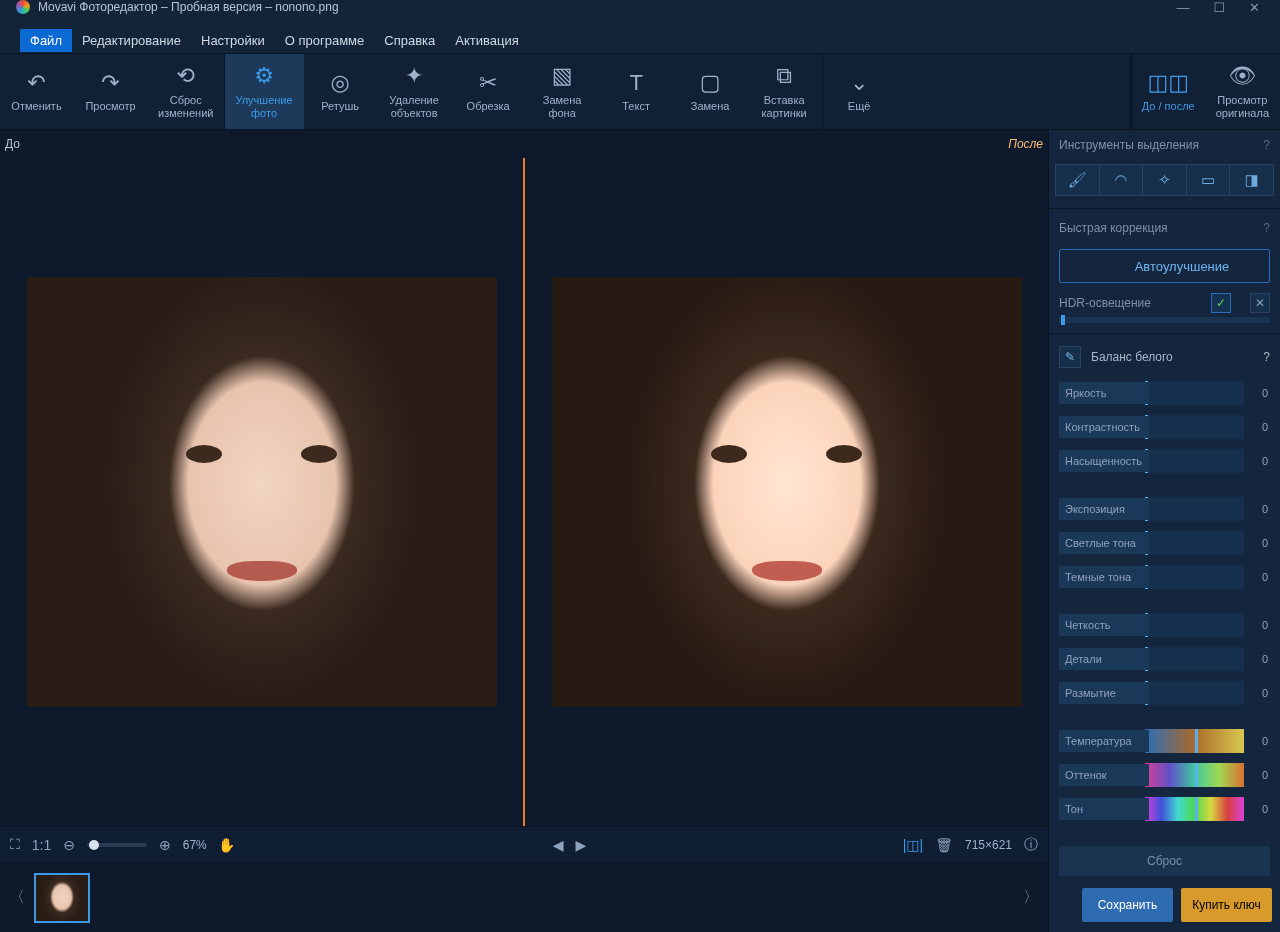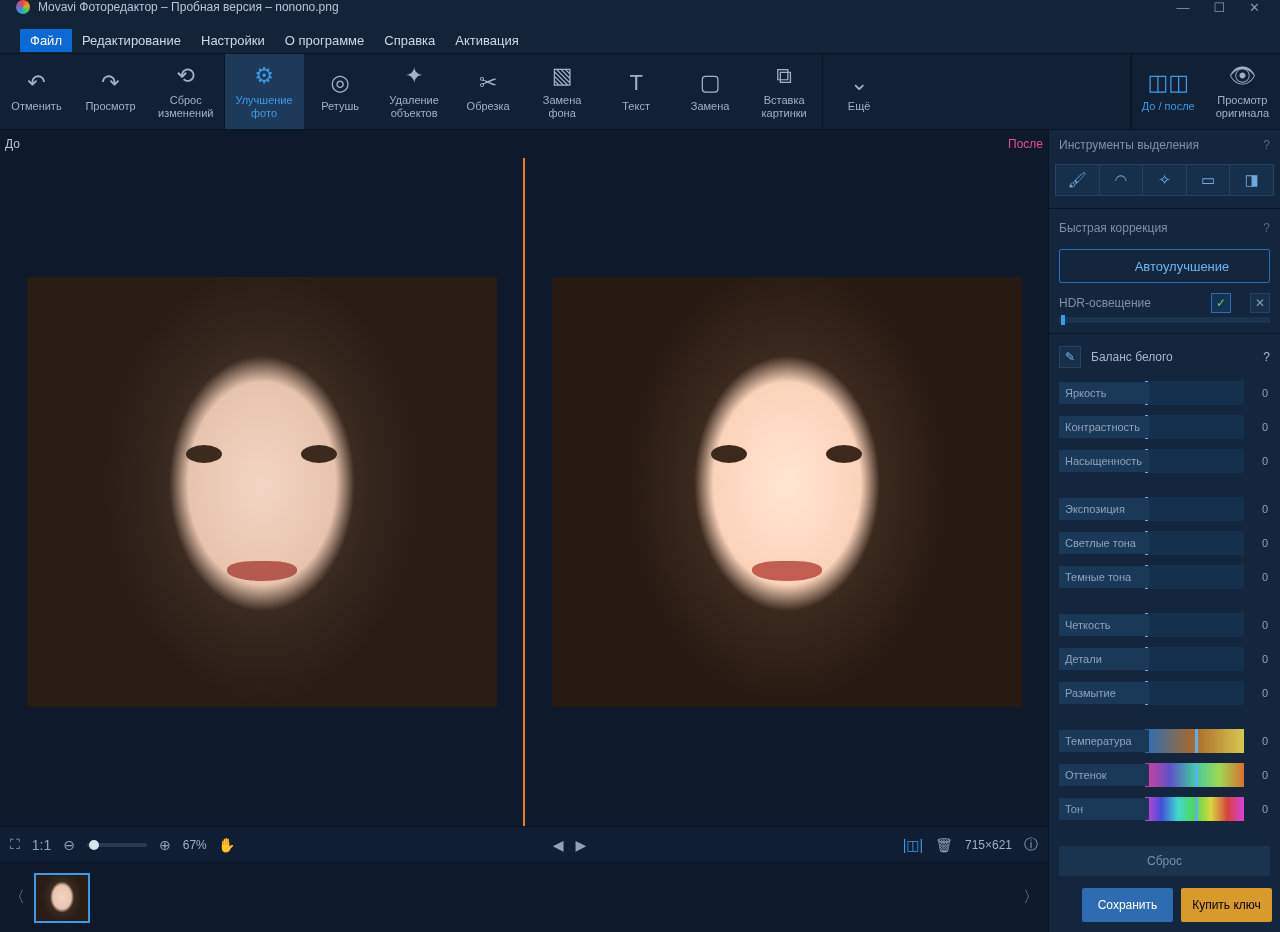--- a/index.html
+++ b/index.html
@@ -26,21 +26,21 @@
 .tsep { width: 1px; background: #0a1422; }
 .toolbar .right { margin-left: auto; display: flex; border-left: 1px solid #0a1422; }
 .badge-new { position: absolute; top: 4px; right: 6px; background: #2ecc71; color: #062; font-size: 9px; font-weight: bold; padding: 1px 4px; border-radius: 2px; }
 .tbtn.rel { position: relative; }
 
 
 .body { flex: 1; display: flex; min-height: 0; }
 .canvas-area { flex: 1; display: flex; flex-direction: column; background: #0e1a2c; min-width: 0; }
 .compare-header { height: 28px; display: flex; align-items: center; padding: 0 5px; background: #0e1a2c; }
 .compare-header .lbl-before { color: #b8c4d4; }
-.compare-header .lbl-after { margin-left: auto; color: #ec4899; }
+.compare-header .lbl-after { margin-left: auto; color: #fdba74; font-style: italic; }
 .compare { flex: 1; display: flex; position: relative; background: #0e1a2c; }
 .pane { flex: 1; display: flex; align-items: center; justify-content: center; overflow: hidden; }
 .divider { width: 2px; background: #e67e22; cursor: col-resize; }
 .face { width: 470px; height: 430px; background: radial-gradient(ellipse 160px 220px at 50% 48%, #f2d5c3 0%, #e8c4ae 46%, #3a2a20 58%, #281c15 100%); border-radius: 2px; position: relative; }
 .face::before, .face::after { content:""; position:absolute; width:36px; height:18px; background:#3c2a1e; border-radius:50%; top:39%; }
 .face::before { left:34%; }
 .face::after { right:34%; }
 .mouth { position:absolute; left:50%; top:66%; transform:translateX(-50%); width:70px; height:20px; background:#b55a4e; border-radius:40% 40% 50% 50%; }
 
 

